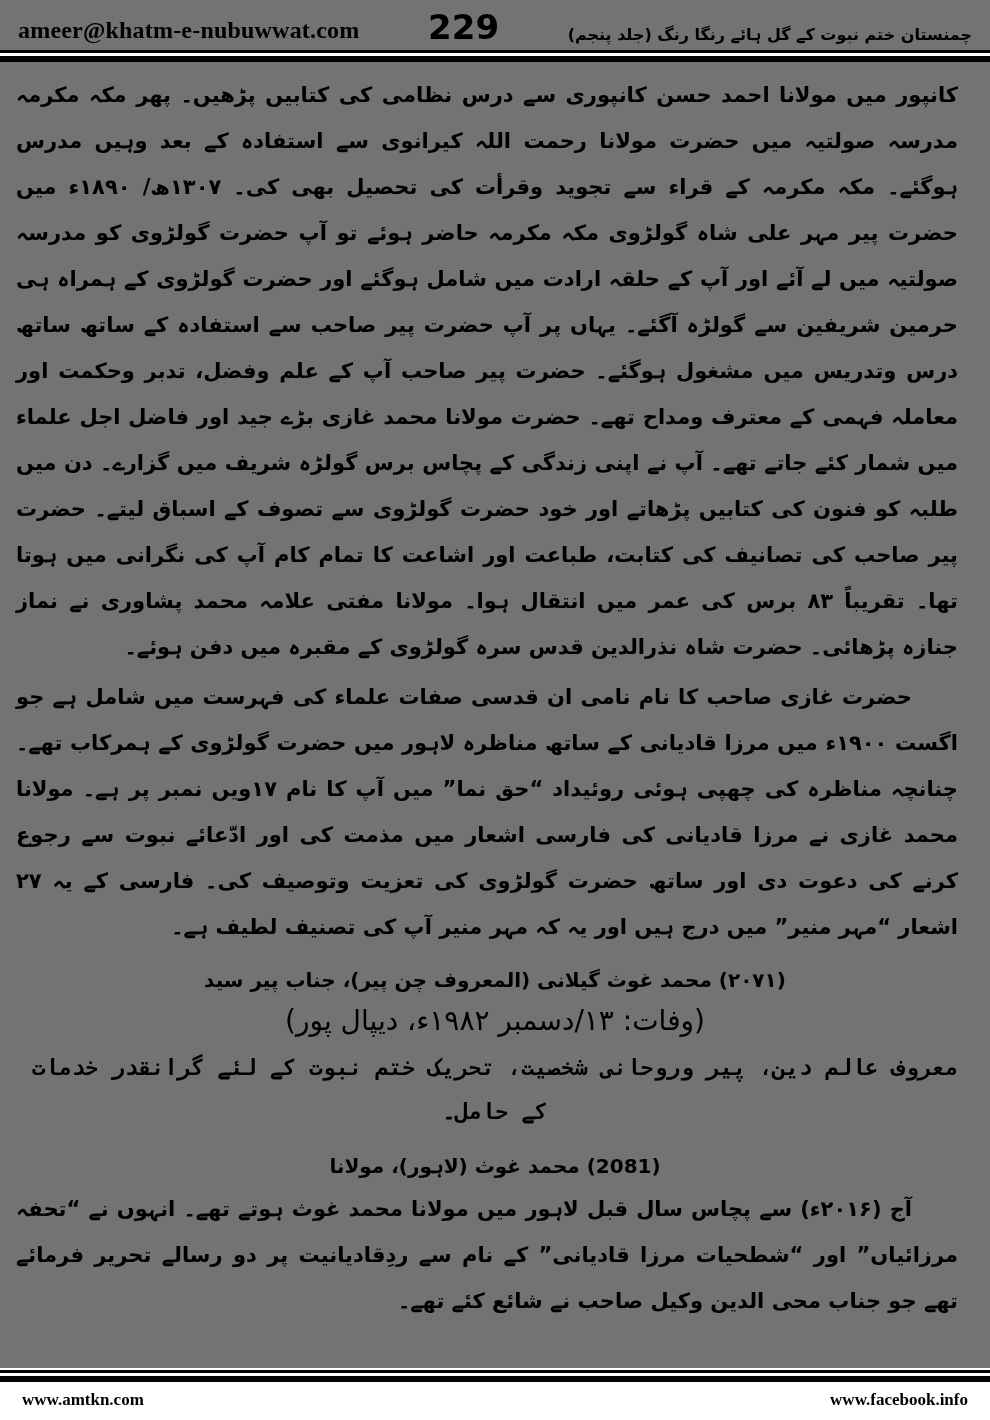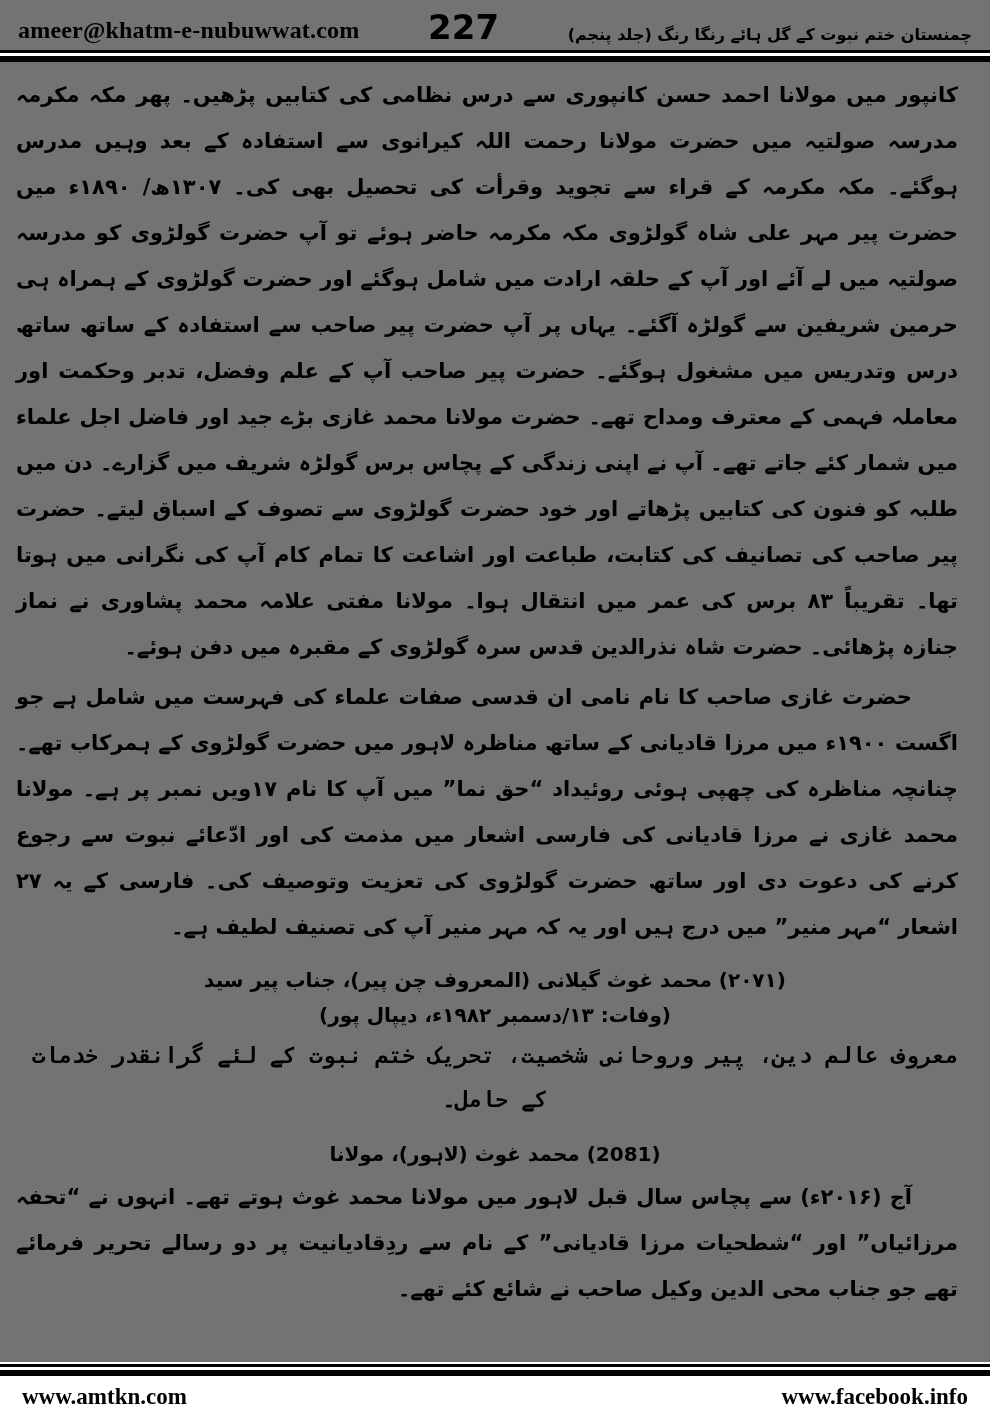--- a/index.html
+++ b/index.html
@@ -51,50 +51,50 @@
     text-align:justify;
     margin:0 16px 4px 0;
   }
   .para.indent{text-indent:46px;}
   .heading{
     font-size:20px;line-height:1.6;
     text-align:center;font-weight:700;
     margin:14px 0 4px 0;
   }
   .subheading{
-    font-size:20px;line-height:1.5;
-    text-align:center;font-weight:700;
+    font-size:28px;line-height:1.5;
+    text-align:center;font-weight:400;
     margin:0 0 6px 0;
   }
   .noteline{
     font-size:22px;line-height:44px;
     text-align:center;
     margin:0 0 2px 0;
     font-family:Liberation Mono, monospace;
   }
   
   .footer{
     position:absolute;left:0;right:0;bottom:0;
     background:#fff;
   }
   .footer-urls{
     display:flex;align-items:center;justify-content:space-between;
     padding:8px 22px 10px 22px;
     font-family:"Liberation Serif",serif;
-    font-weight:700;font-size:23px;
+    font-weight:700;font-size:17px;
   }
 </style>
 </head>
 <body>
 
 <div class="page">
 
   <div class="header">
     <div class="header-email">ameer@khatm-e-nubuwwat.com</div>
-    <div class="header-pagenum">227</div>
+    <div class="header-pagenum">229</div>
     <div class="header-booktitle">چمنستان ختم نبوت کے گل ہائے رنگا رنگ (جلد پنجم)</div>
   </div>
   <div class="double-rule">
     <div class="thin"></div>
     <div class="gap"></div>
     <div class="thick"></div>
   </div>
 
   <div class="body">
 

